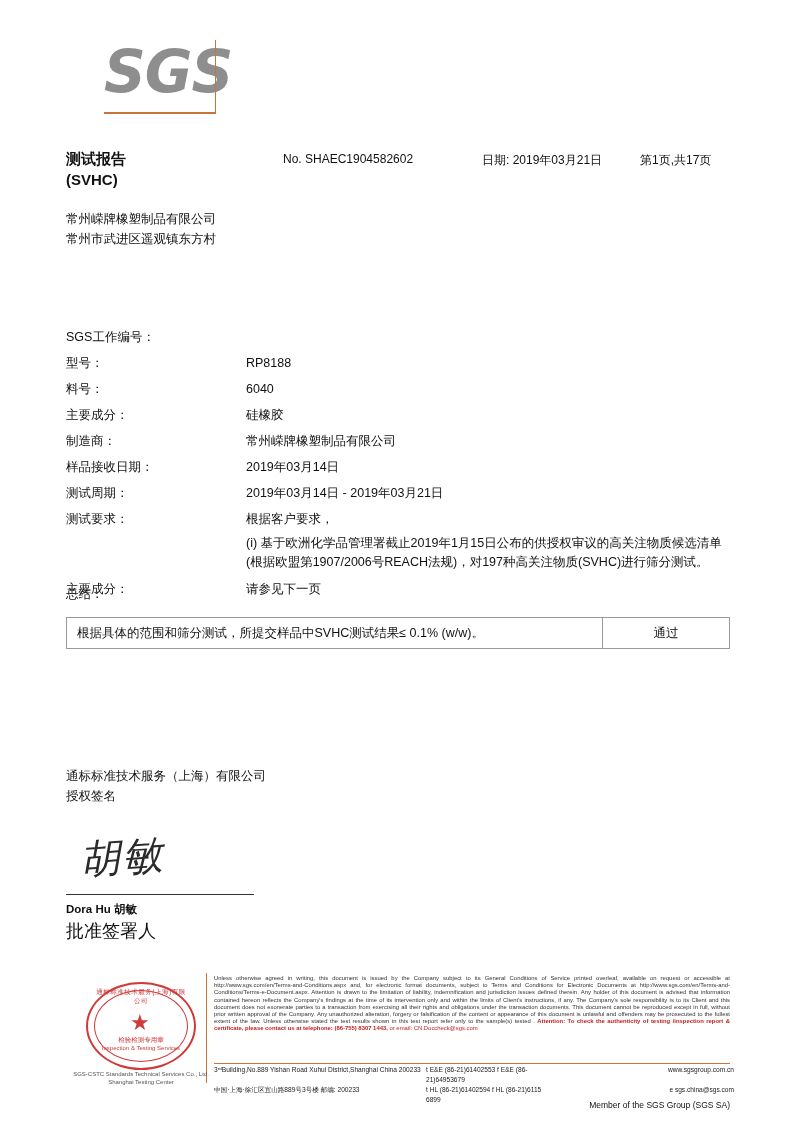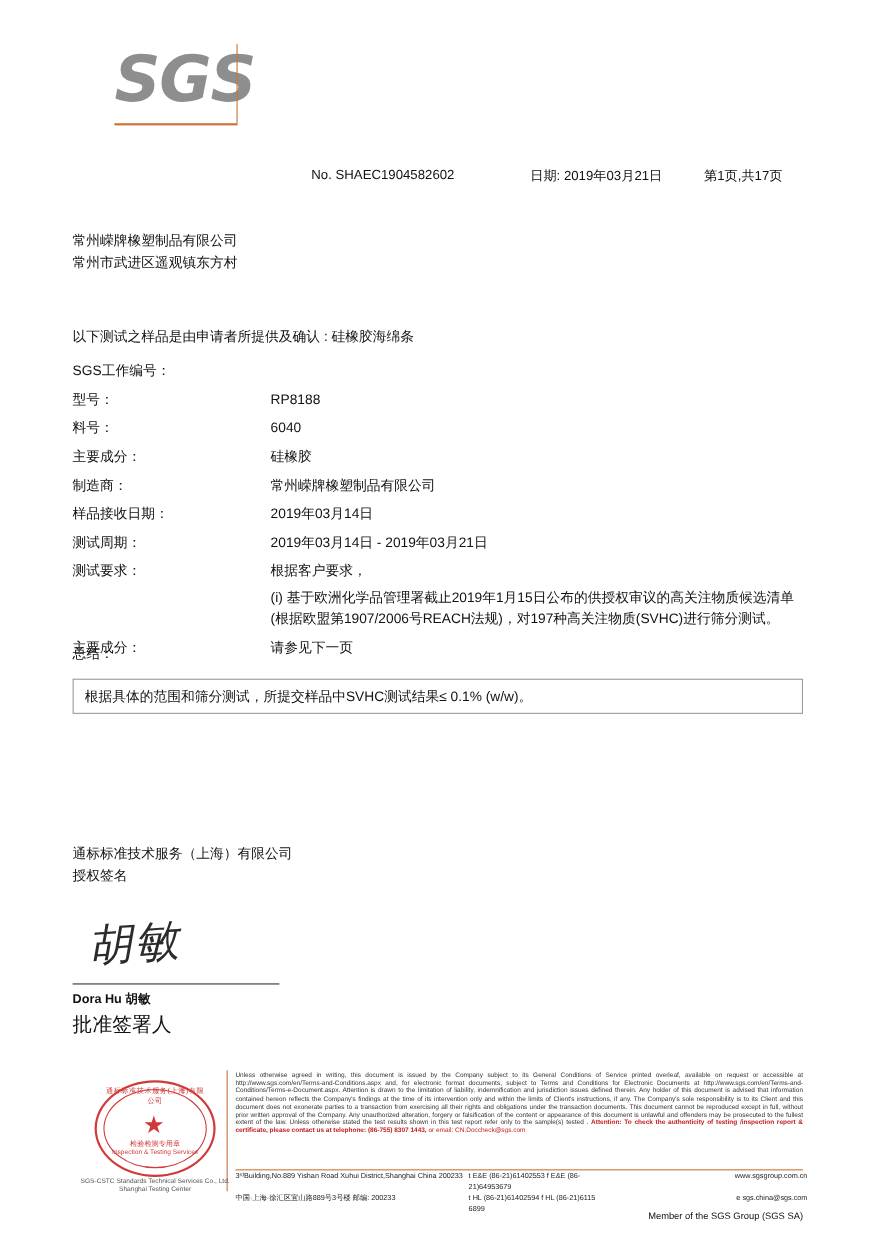--- a/index.html
+++ b/index.html
@@ -355,30 +355,33 @@
 <body>
 
 <div class="page">
 
   <div class="logo-wrap">
     <div class="logo-text">SGS</div>
   </div>
   <div class="logo-rule-v"></div>
   <div class="logo-rule-h"></div>
 
+  <div class="title-block">
+    <div class="title-main">测试报告</div>
+    <div class="title-main">(SVHC)</div>
+  </div>
   <div class="doc-no">No. SHAEC1904582602</div>
   <div class="doc-date">日期: 2019年03月21日</div>
   <div class="doc-page">第1页,共17页</div>
 
   <div class="client">
     <div>常州嵘牌橡塑制品有限公司</div>
     <div>常州市武进区遥观镇东方村</div>
   </div>
 
-  <div class="intro">以下测试之样品是由申请者所提供及确认 : 硅橡胶海绵条</div>
 
   <div class="fields">
     <div class="frow">
       <div class="flabel">SGS工作编号：</div>
     </div>
     <div class="frow">
       <div class="flabel">型号：</div>
       <div class="fvalue">RP8188</div>
     </div>
     <div class="frow">
@@ -410,20 +413,21 @@
     </div>
     <div class="frow">
       <div class="flabel">主要成分：</div>
       <div class="fvalue">请参见下一页</div>
     </div>
   </div>
 
   <div class="summary-label">总结：</div>
   <div class="summary-box">
     <div class="summary-text">根据具体的范围和筛分测试，所提交样品中SVHC测试结果≤ 0.1% (w/w)。</div>
+    <div class="summary-result">通过</div>
   </div>
 
   <div class="sig-company">
     <div>通标标准技术服务（上海）有限公司</div>
     <div>授权签名</div>
   </div>
   <div class="sig-image">胡敏</div>
   <div class="sig-line"></div>
   <div class="sig-name">Dora Hu 胡敏</div>
   <div class="sig-role">批准签署人</div>

